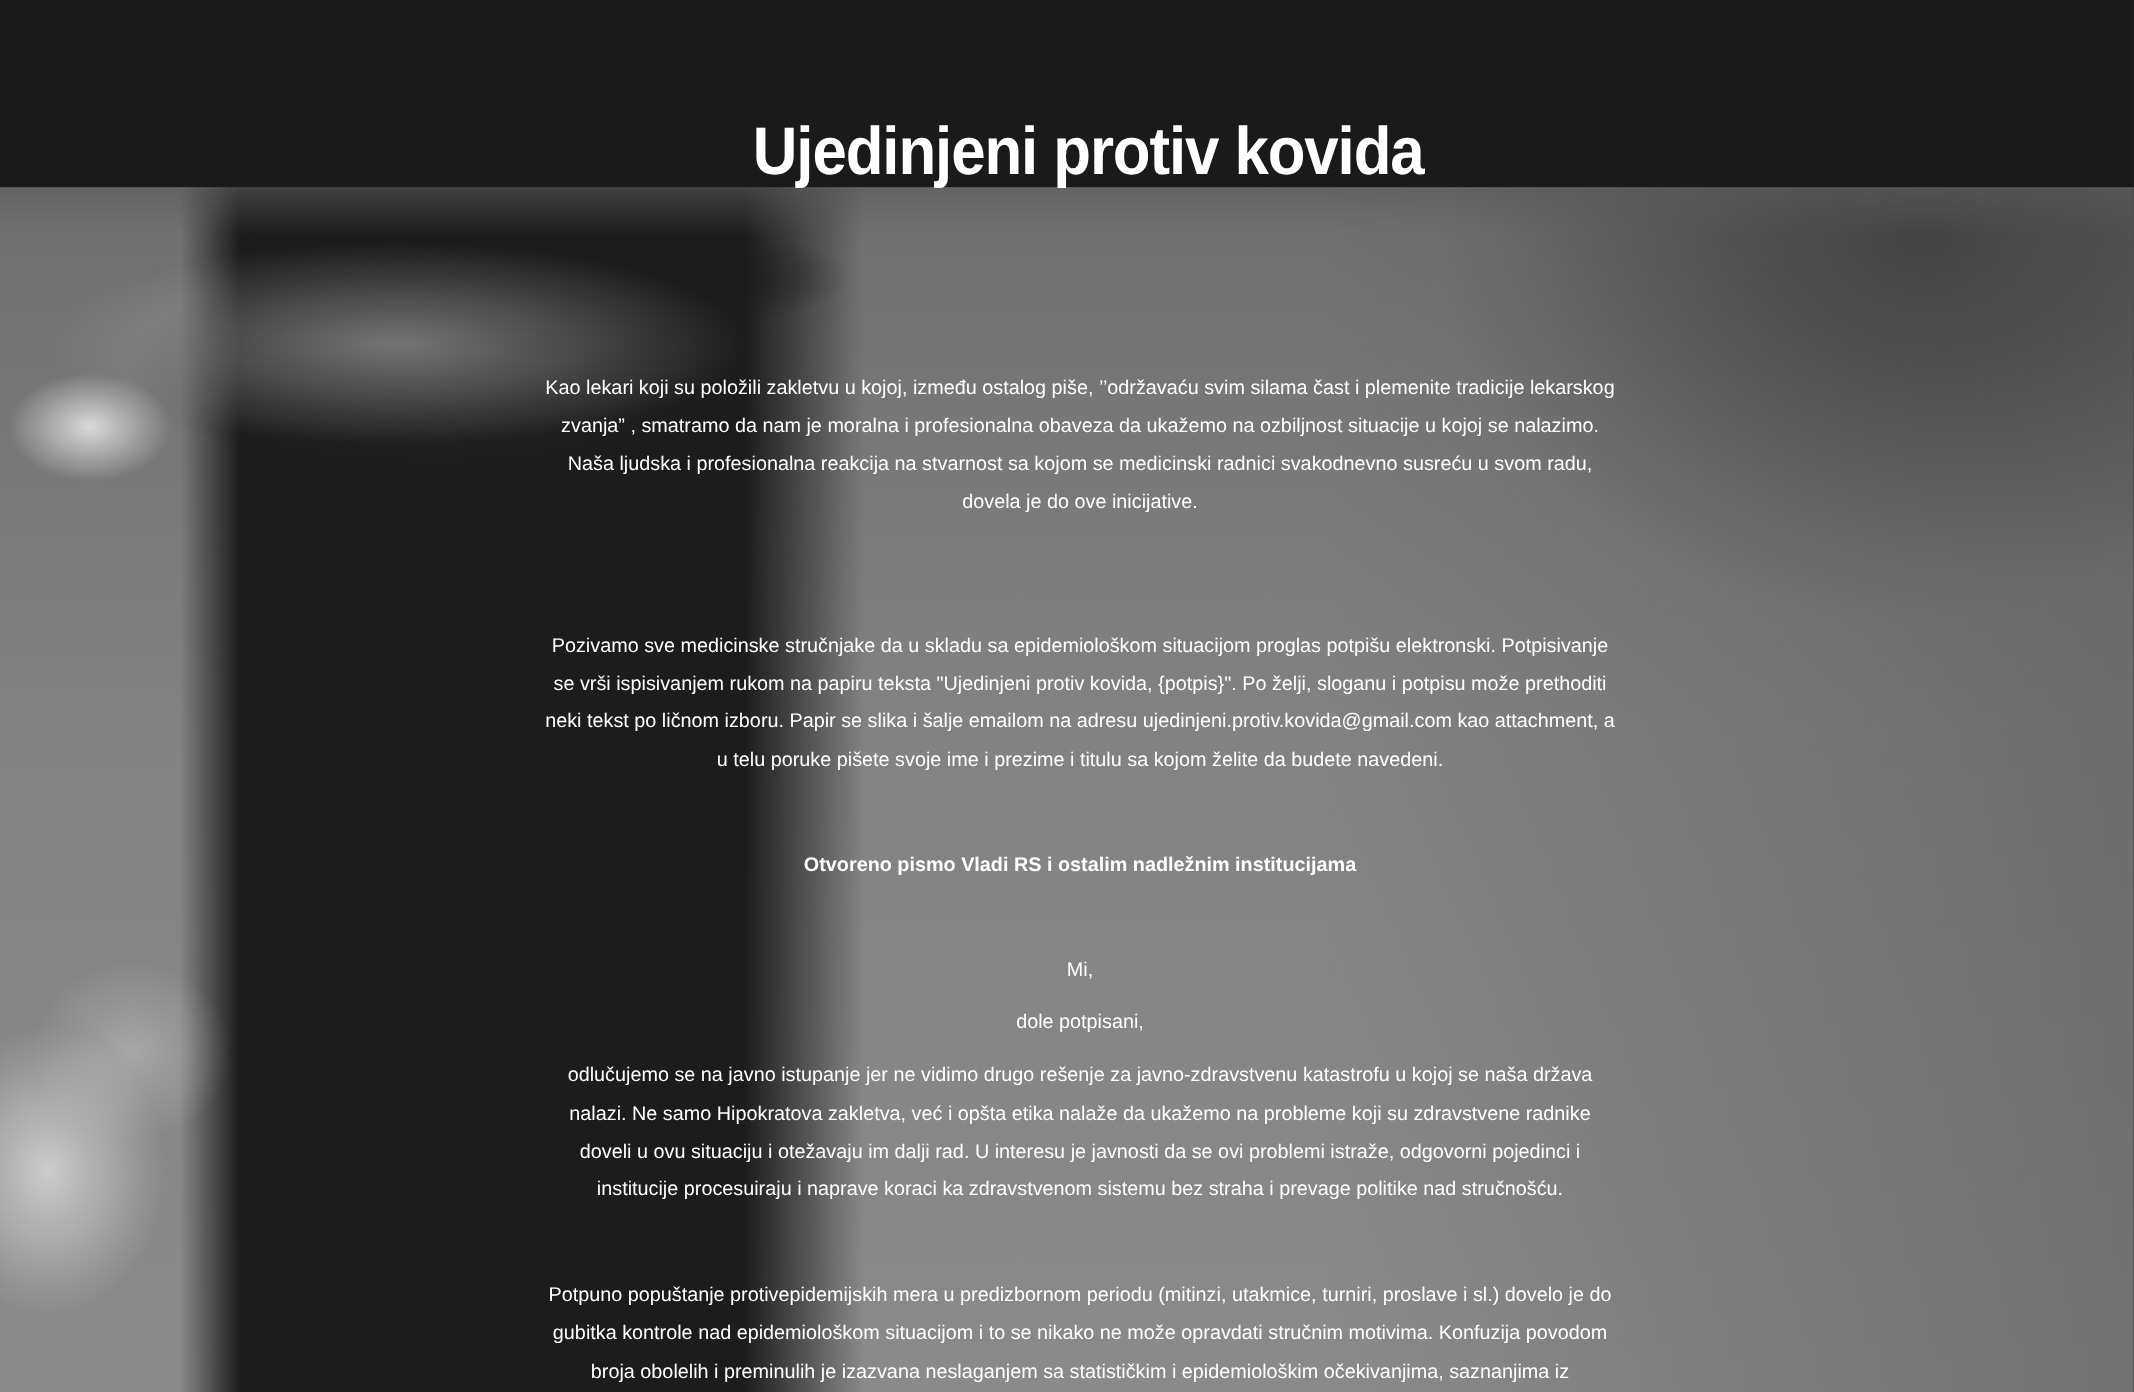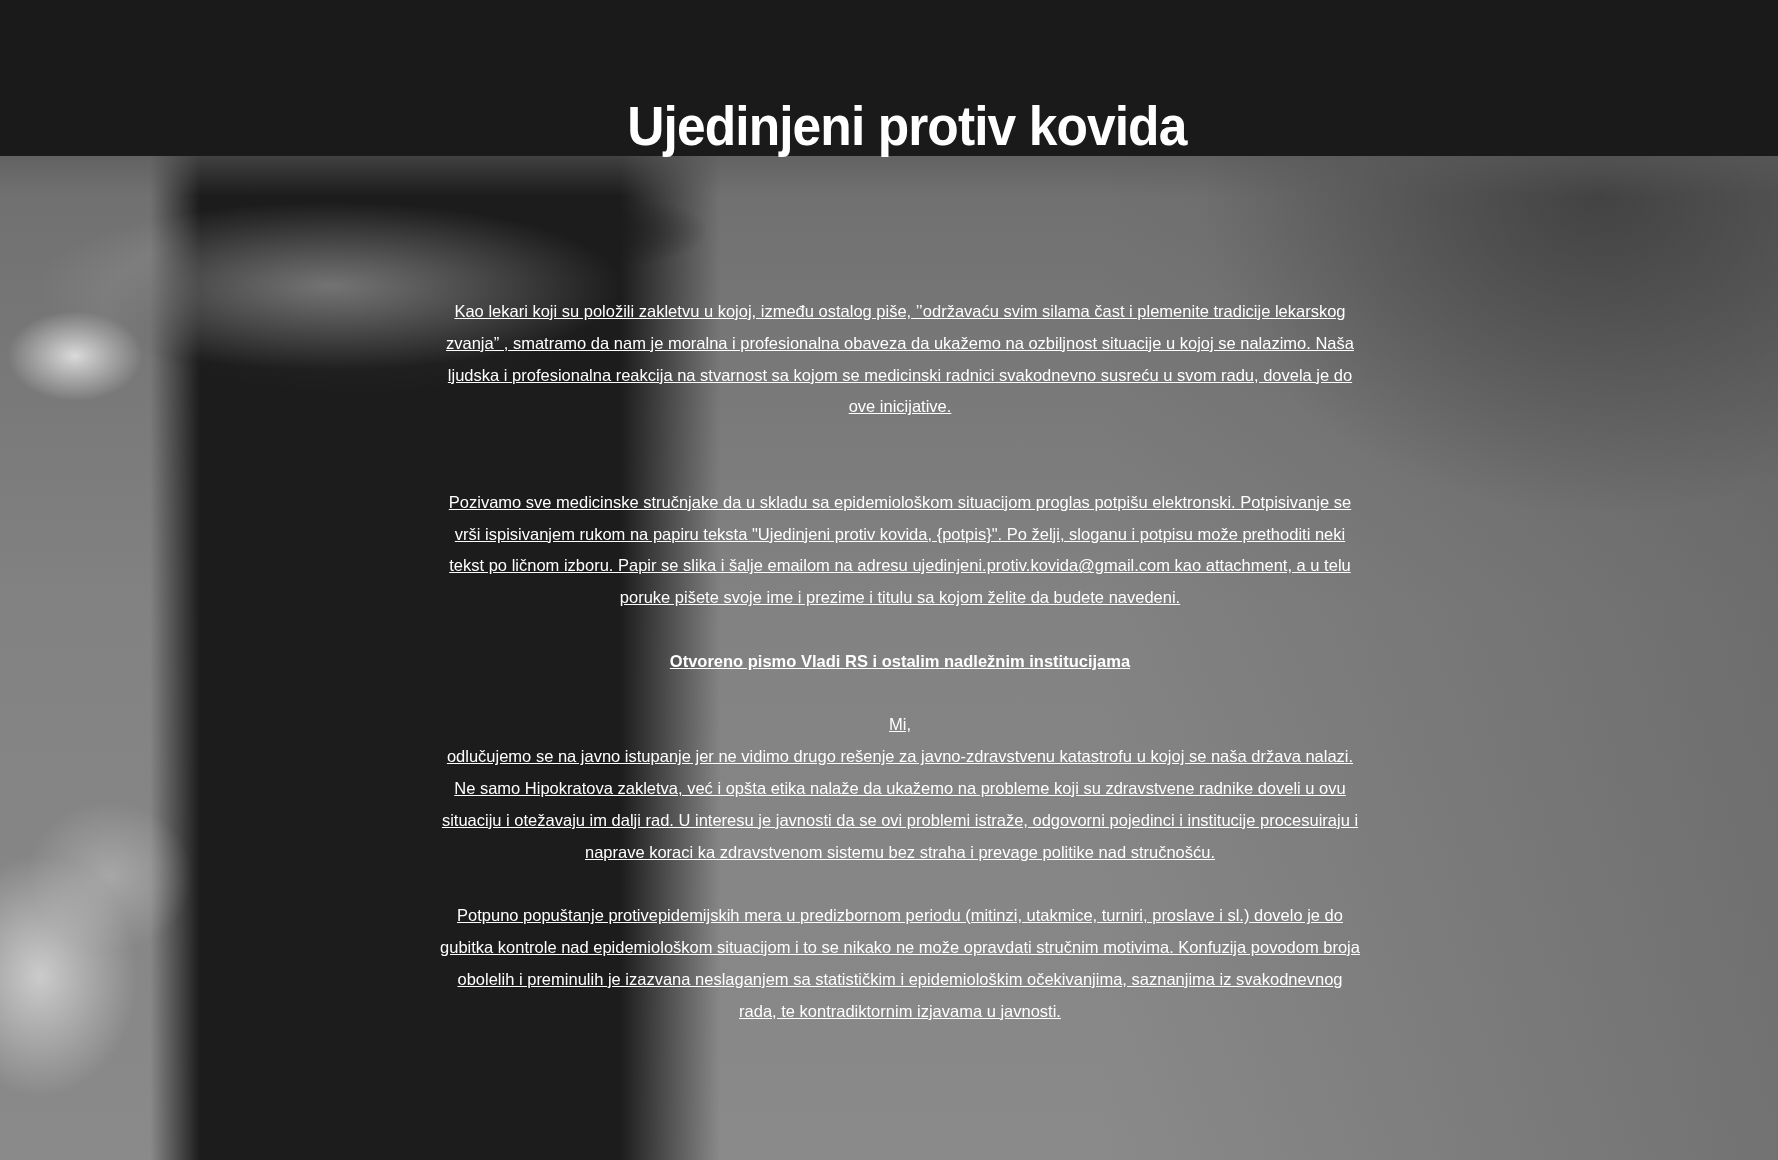--- a/index.html
+++ b/index.html
@@ -76,22 +76,21 @@
       top: 140px;
       width: 920px;
       color: #ffffff;
       text-align: center;
       font-family: "Liberation Sans", sans-serif;
       font-size: 16.5px;
       line-height: 31.8px;
       z-index: 2;
     }
     .content p {
-      margin: 0;
-      text-decoration: underline;
+      margin: 12px;
     }
     .para-gap { height: 31.8px; }
     .content .bold {
       font-weight: 700;
     }
   </style>
 </head>
 <body>
 
 <header class="header">
@@ -105,17 +104,18 @@
 
   <div class="content">
     <p>Kao lekari koji su položili zakletvu u kojoj, između ostalog piše, ’’održavaću svim silama čast i plemenite tradicije lekarskog zvanja” , smatramo da nam je moralna i profesionalna obaveza da ukažemo na ozbiljnost situacije u kojoj se nalazimo. Naša ljudska i profesionalna reakcija na stvarnost sa kojom se medicinski radnici svakodnevno susreću u svom radu, dovela je do ove inicijative.</p>
     <div class="para-gap"></div>
     <div class="para-gap"></div>
     <p>Pozivamo sve medicinske stručnjake da u skladu sa epidemiološkom situacijom proglas potpišu elektronski. Potpisivanje se vrši ispisivanjem rukom na papiru teksta "Ujedinjeni protiv kovida, {potpis}". Po želji, sloganu i potpisu može prethoditi neki tekst po ličnom izboru. Papir se slika i šalje emailom na adresu ujedinjeni.protiv.kovida@gmail.com kao attachment, a u telu poruke pišete svoje ime i prezime i titulu sa kojom želite da budete navedeni.</p>
     <div class="para-gap"></div>
     <p class="bold">Otvoreno pismo Vladi RS i ostalim nadležnim institucijama</p>
     <div class="para-gap"></div>
     <p>Mi,</p>
+    <p>dole potpisani,</p>
     <p>odlučujemo se na javno istupanje jer ne vidimo drugo rešenje za javno-zdravstvenu katastrofu u kojoj se naša država nalazi. Ne samo Hipokratova zakletva, već i opšta etika nalaže da ukažemo na probleme koji su zdravstvene radnike doveli u ovu situaciju i otežavaju im dalji rad. U interesu je javnosti da se ovi problemi istraže, odgovorni pojedinci i institucije procesuiraju i naprave koraci ka zdravstvenom sistemu bez straha i prevage politike nad stručnošću.</p>
     <div class="para-gap"></div>
     <p>Potpuno popuštanje protivepidemijskih mera u predizbornom periodu (mitinzi, utakmice, turniri, proslave i sl.) dovelo je do gubitka kontrole nad epidemiološkom situacijom i to se nikako ne može opravdati stručnim motivima. Konfuzija povodom broja obolelih i preminulih je izazvana neslaganjem sa statističkim i epidemiološkim očekivanjima, saznanjima iz svakodnevnog rada, te kontradiktornim izjavama u javnosti.</p>
   </div>
 </section>
 
 </body></html>

